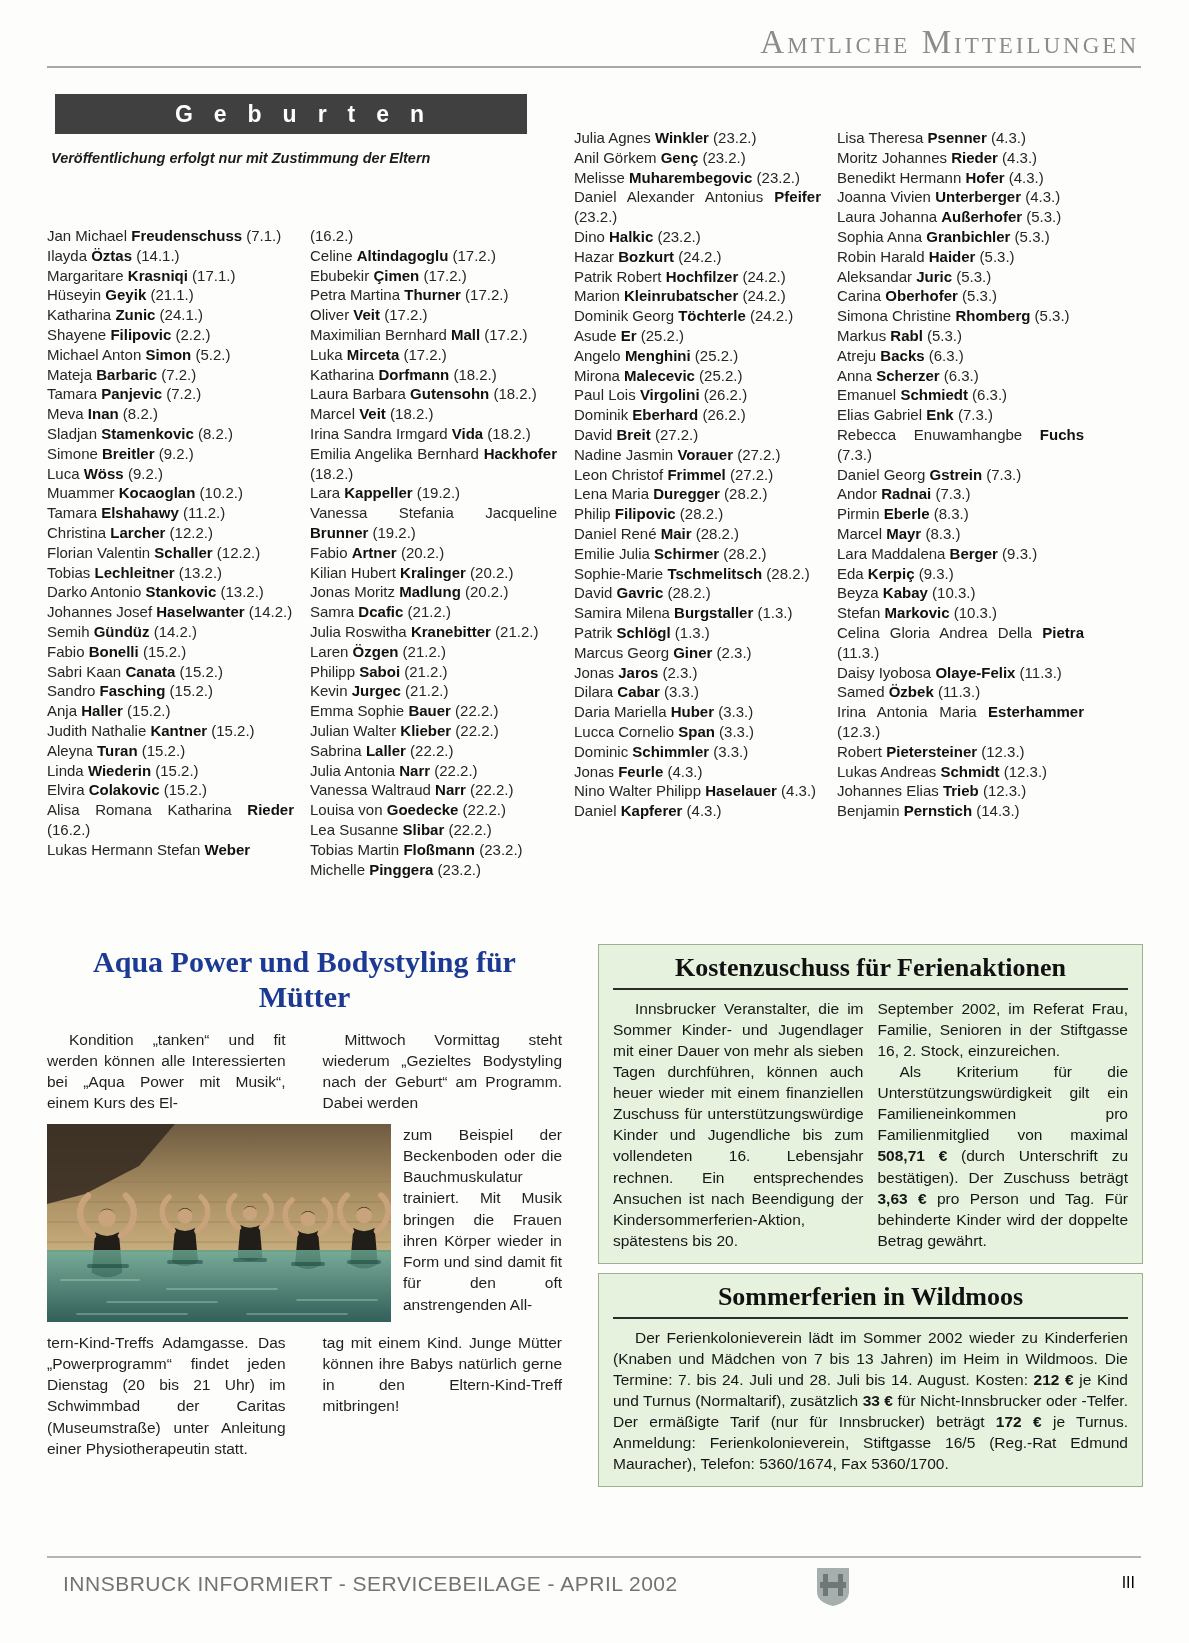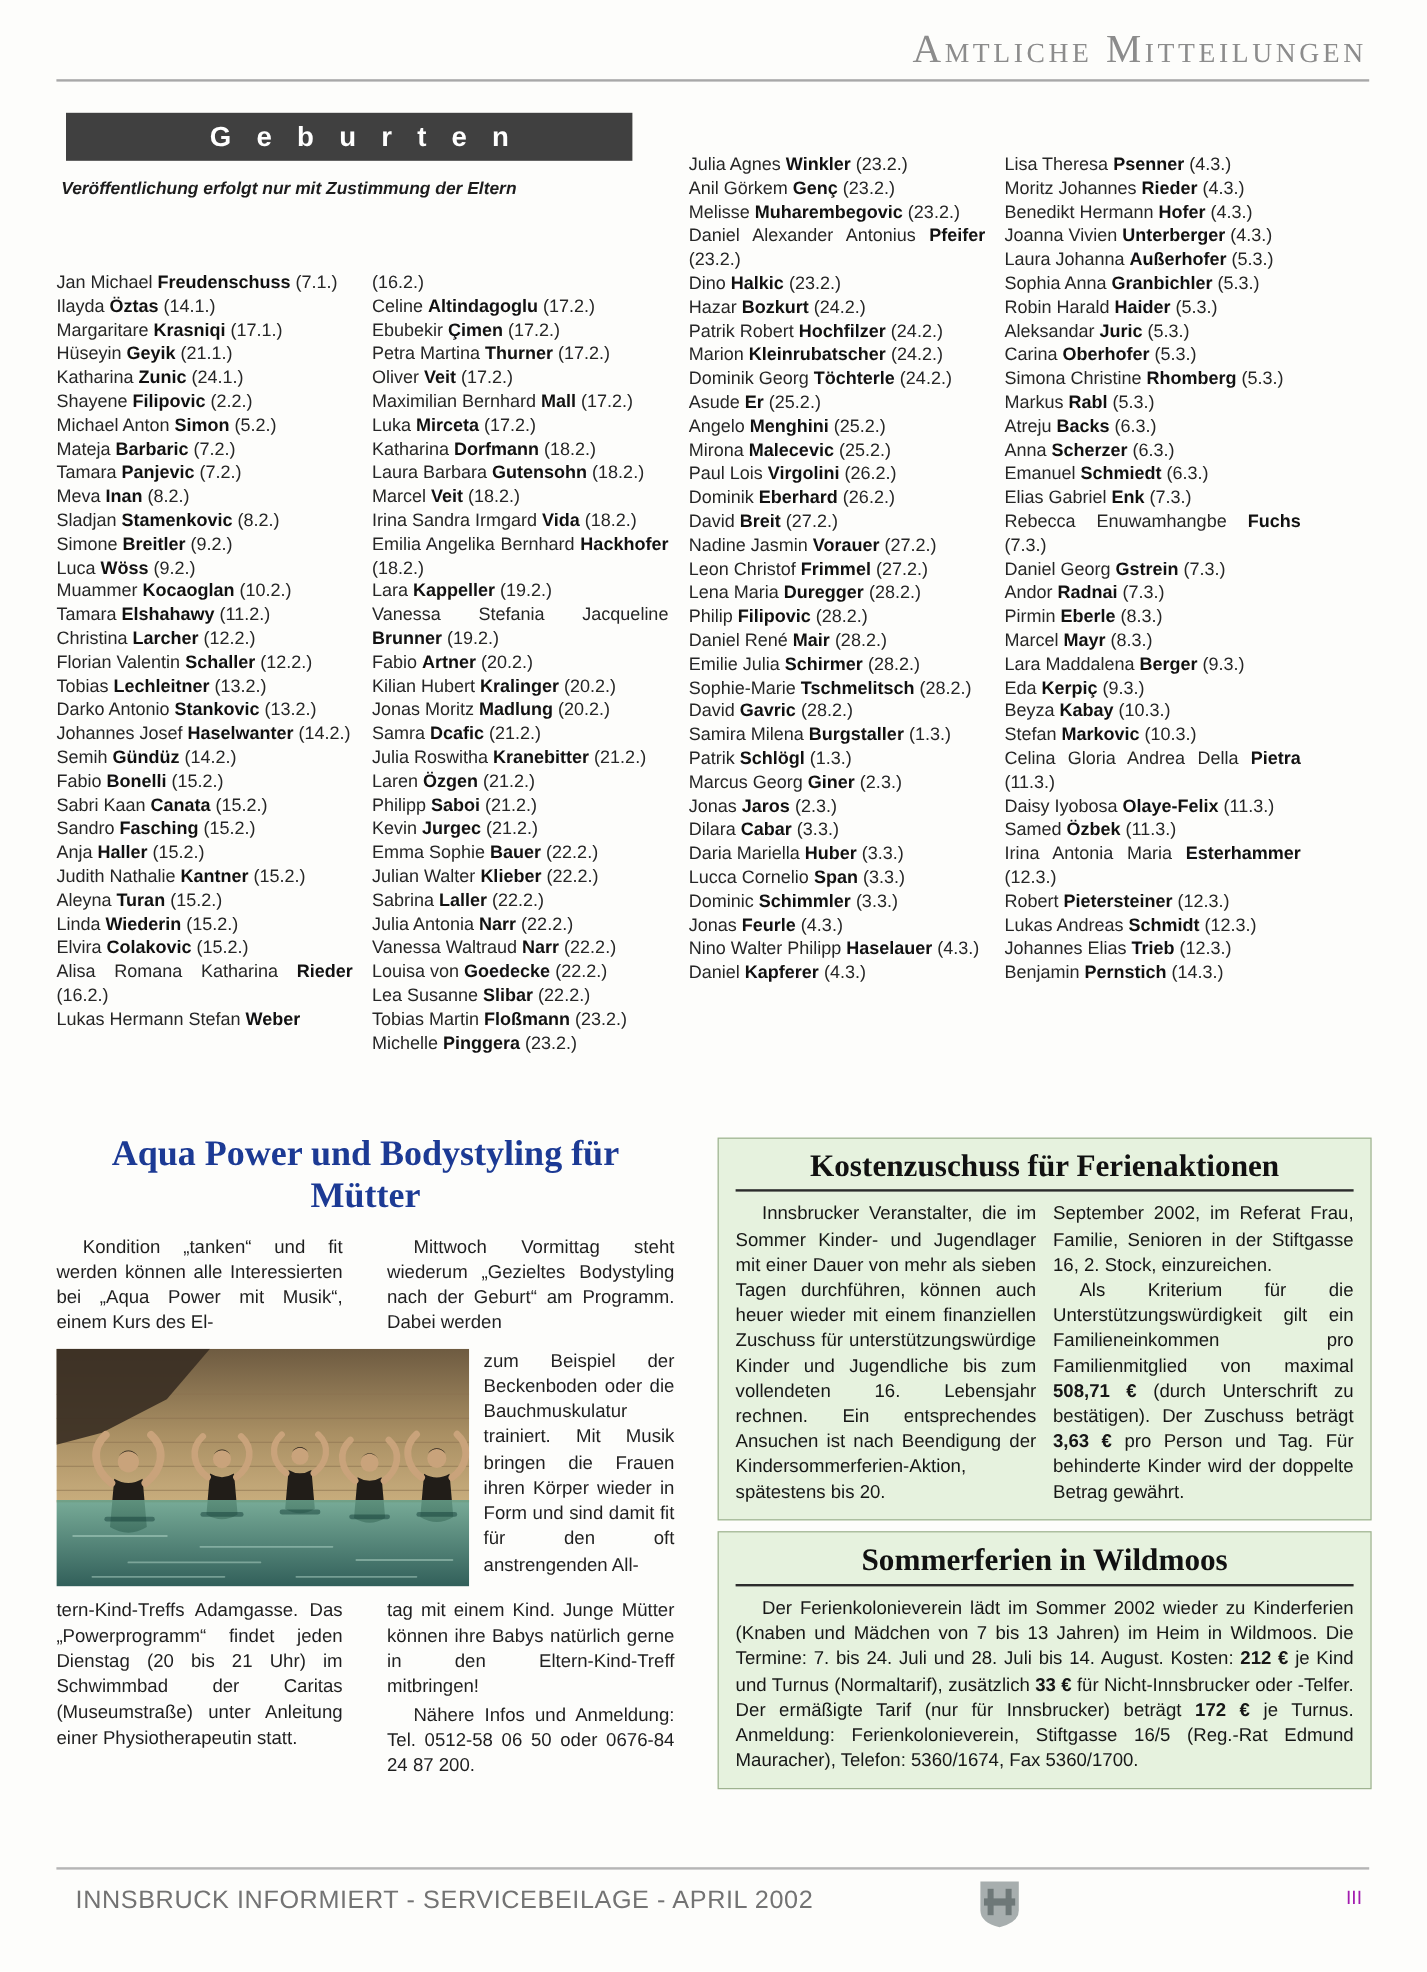--- a/index.html
+++ b/index.html
@@ -87,21 +87,21 @@
     position:absolute; left:47px; width:1094px; top:1556px;
     border-top:2px solid #b5b5b5;
   }
   .footer { position:absolute; left:47px; width:1094px; top:1564px; height:48px; }
   .footer-text {
     position:absolute; left:16px; top:8px;
     font-size:21px; letter-spacing:0.5px; color:#737373;
   }
   .footer-logo { position:absolute; left:768px; top:2px; }
   .footer-page {
-    position:absolute; right:6px; top:10px; font-size:16px; color:#a21caf;
+    position:absolute; right:6px; top:10px; font-size:16px; color:#000000;
   }
 </style>
 </head>
 <body>
 
 <div class="page">
 
   <div class="masthead">Amtliche Mitteilungen</div>
   <div class="masthead-rule"></div>
 
@@ -318,21 +318,20 @@
             </g>
           </svg>
         </div>
         <p class="beside">zum Beispiel der Beckenboden oder die Bauchmuskulatur trainiert. Mit Musik bringen die Frauen ihren Körper wieder in Form und sind damit fit für den oft anstrengenden All-</p>
       </div>
 
       <div class="arow">
         <p class="acl">tern-Kind-Treffs Adamgasse. Das „Powerprogramm“ findet jeden Dienstag (20 bis 21 Uhr) im Schwimmbad der Caritas (Museumstraße) unter Anleitung einer Physiotherapeutin statt.</p>
         <div class="acr stack">
           <p>tag mit einem Kind. Junge Mütter können ihre Babys natürlich gerne in den Eltern-Kind-Treff mitbringen!</p>
-          <p class="indent">Nähere Infos und Anmeldung: Tel. 0512-58 06 50 oder 0676-84 24 87 200.</p>
         </div>
       </div>
     </div>
 
     <div class="boxes">
       <div class="box">
         <h3 class="box-title">Kostenzuschuss für Ferienaktionen</h3>
         <div class="box-cols">
           <p class="indent">Innsbrucker Veranstalter, die im Sommer Kinder- und Jugendlager mit einer Dauer von mehr als sieben Tagen durchführen, können auch heuer wieder mit einem finanziellen Zuschuss für unterstützungswürdige Kinder und Jugendliche bis zum vollendeten 16. Lebensjahr rechnen. Ein entsprechendes Ansuchen ist nach Beendigung der Kindersommerferien-Aktion, spätestens bis 20.</p>
           <div>

